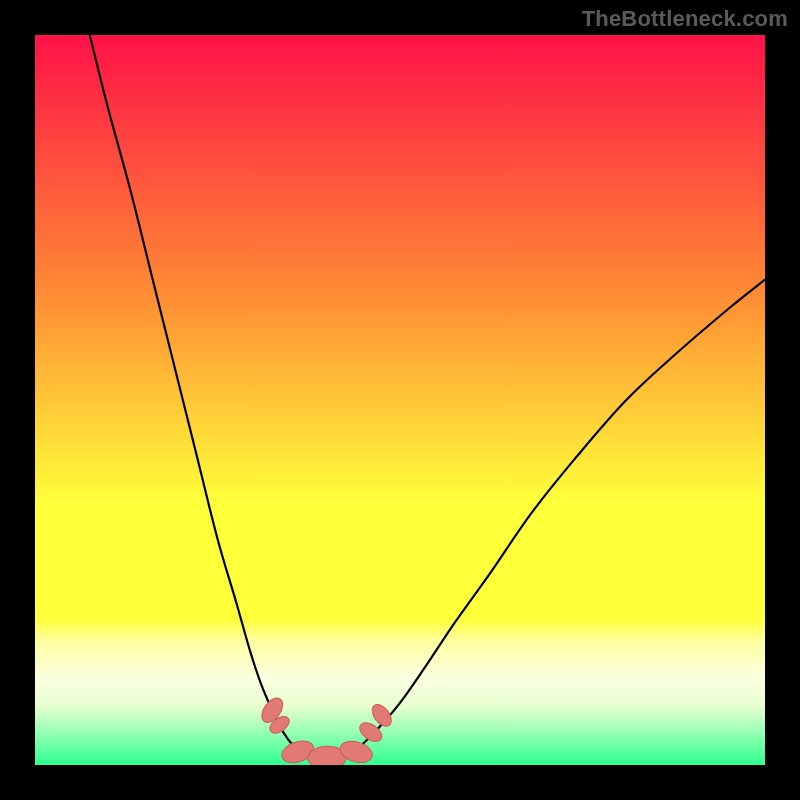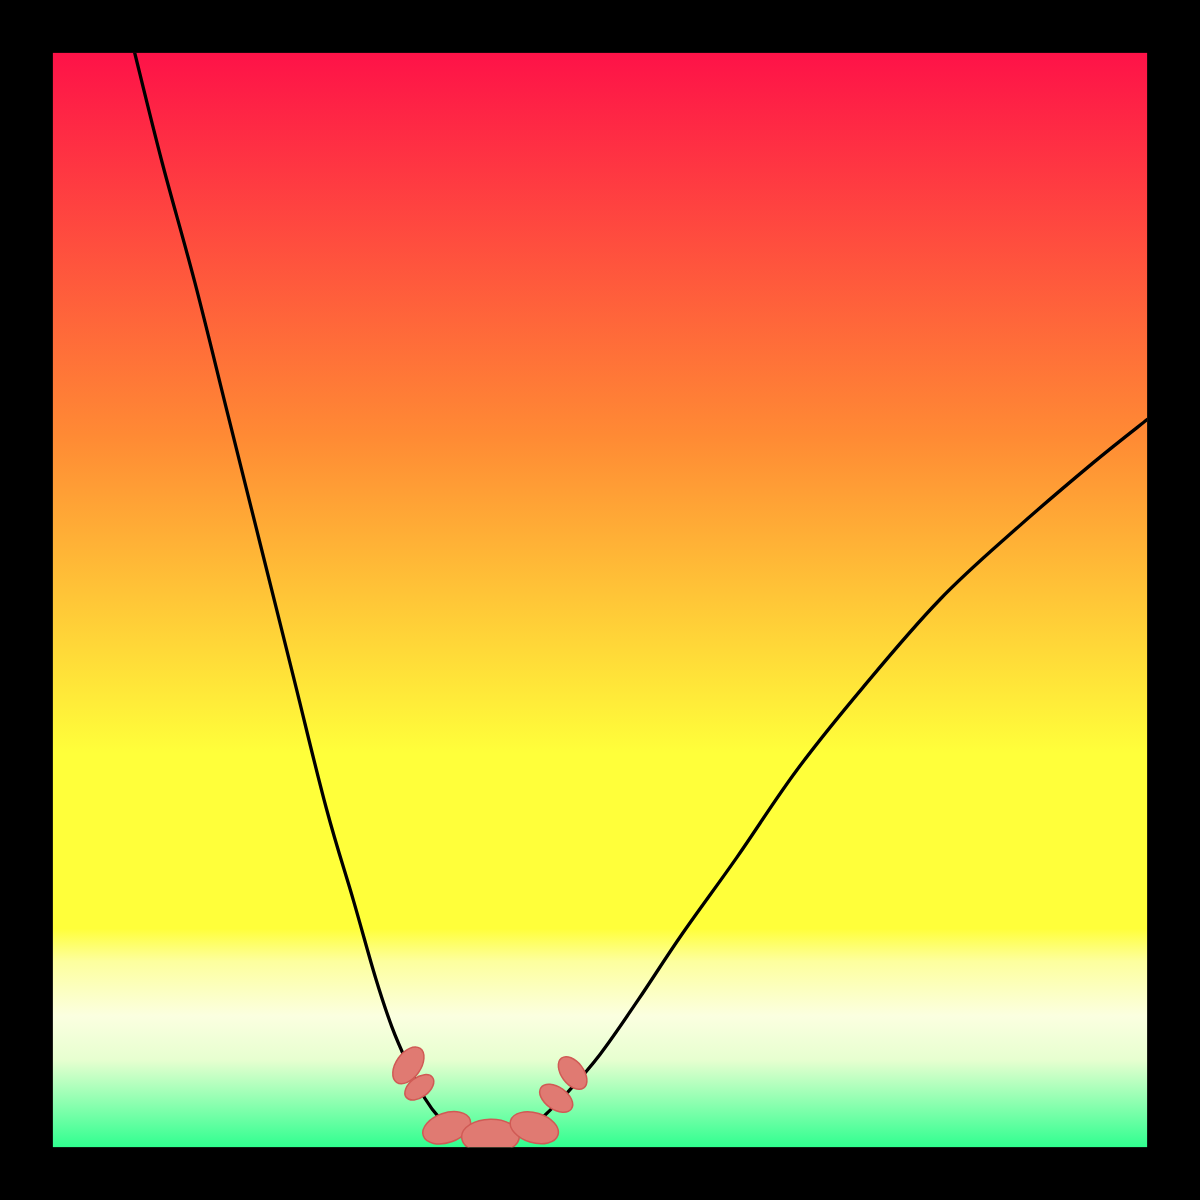--- a/index.html
+++ b/index.html
@@ -67,13 +67,14 @@
           <ellipse cx="237.25" cy="675.25" rx="13.75" ry="8.25" fill="#e07a72" stroke="#d05a55" stroke-width="1" transform="rotate(-55 237.25 675.25)"></ellipse>
           <ellipse cx="244.55" cy="689.85" rx="11.00" ry="6.60" fill="#e07a72" stroke="#d05a55" stroke-width="1" transform="rotate(-37 244.55 689.85)"></ellipse>
           <ellipse cx="262.80" cy="716.86" rx="16.50" ry="9.90" fill="#e07a72" stroke="#d05a55" stroke-width="1" transform="rotate(-19 262.80 716.86)"></ellipse>
           <ellipse cx="292.00" cy="722.70" rx="19.25" ry="11.55" fill="#e07a72" stroke="#d05a55" stroke-width="1" transform="rotate(-1 292.00 722.70)"></ellipse>
           <ellipse cx="321.20" cy="716.86" rx="16.50" ry="9.90" fill="#e07a72" stroke="#d05a55" stroke-width="1" transform="rotate(17 321.20 716.86)"></ellipse>
           <ellipse cx="335.80" cy="697.15" rx="12.38" ry="7.43" fill="#e07a72" stroke="#d05a55" stroke-width="1" transform="rotate(35 335.80 697.15)"></ellipse>
           <ellipse cx="346.75" cy="680.36" rx="12.38" ry="7.43" fill="#e07a72" stroke="#d05a55" stroke-width="1" transform="rotate(53 346.75 680.36)"></ellipse>
         </g>
     </svg>
   </div>
+  <div class="watermark">TheBottleneck.com</div>
 </div>
 
 </body></html>

